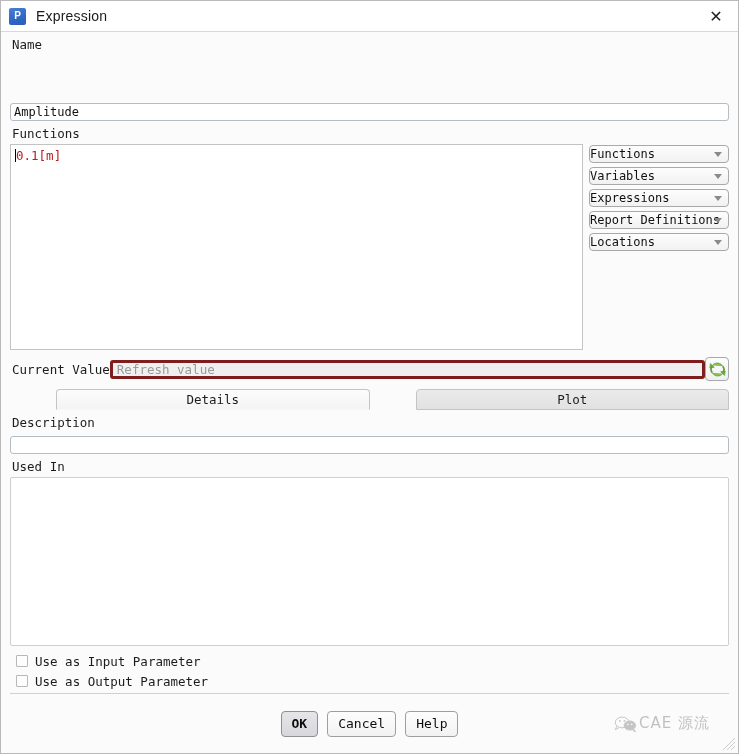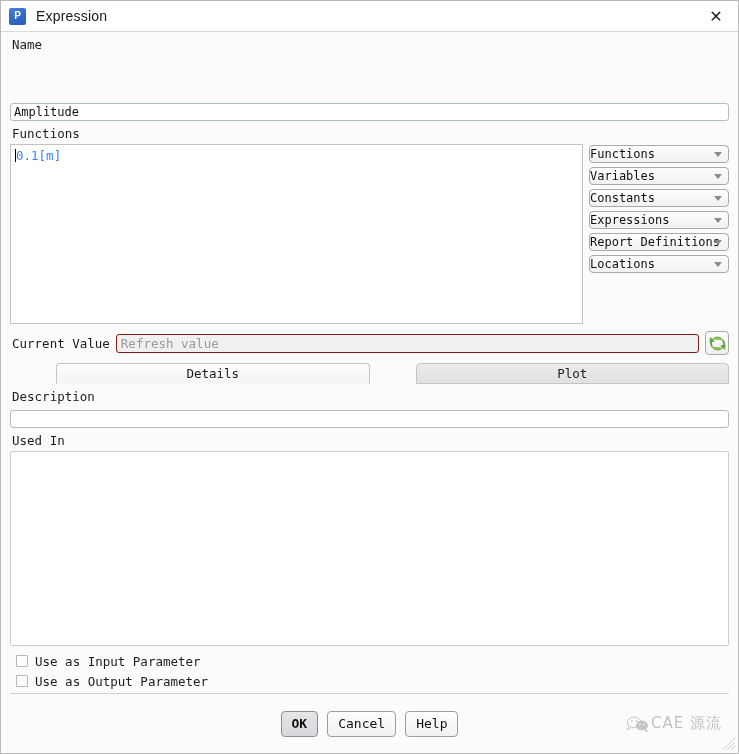--- a/index.html
+++ b/index.html
@@ -110,28 +110,28 @@
   }
 
   
   #definition-row {
     display: flex;
     align-items: flex-start;
     gap: 6px;
   }
   #definition-area {
     width: 575px;
-    height: 180px;
+    height: 206px;
     box-sizing: border-box;
     background: #ffffff;
     border: 1px solid #c3c3c3;
     padding: 3px 4px;
     font-family: "DejaVu Sans Mono", monospace;
     font-size: 12.5px;
-    color: #3b82f6;
+    color: #b91c1c;
     position: relative;
     overflow: hidden;
   }
   #definition-caret {
     display: inline-block;
     width: 1px;
     height: 13px;
     background: #000;
     vertical-align: -2px;
     margin-right: 0px;
@@ -171,36 +171,35 @@
     height: 0;
     border-left: 4.5px solid transparent;
     border-right: 4.5px solid transparent;
     border-top: 5px solid #8a8a8a;
   }
 
   
   #current-value-row {
     display: flex;
     align-items: center;
-    gap: 6px;
     margin-top: 7px;
   }
   #current-value-label {
     font-family: "DejaVu Sans Mono", monospace;
     font-size: 12.5px;
     color: #1c1c1c;
     white-space: nowrap;
     padding-left: 2px;
   }
   #current-value-input {
     flex: 1;
     height: 19px;
     box-sizing: border-box;
     background: #f0f0f0;
-    border: 1px solid #7f1d1d;
+    border: 3px solid #7f1d1d;
     border-radius: 3px;
     display: flex;
     align-items: center;
     padding: 0 4px;
     font-family: "DejaVu Sans Mono", monospace;
     font-size: 12.5px;
     color: #9a9a9a;
   }
   #refresh-btn {
     width: 24px;
@@ -315,21 +314,21 @@
   }
   .dlg-btn.default {
     background: linear-gradient(#e6e6e9, #d7d7dc);
     font-weight: bold;
     min-width: 34px;
     border-color: #8e8e93;
   }
 
   #watermark {
     position: absolute;
-    right: 16px;
+    right: 28px;
     top: 50%;
     transform: translateY(-50%);
     display: flex;
     opacity: .30;
     pointer-events: none;
   }
   #watermark-text {
     font-family: "DejaVu Sans", sans-serif;
     font-size: 15px;
     color: #3a3a3a;
@@ -371,24 +370,20 @@
         <span id="definition-caret"></span><span>0.1[m]</span>
       </div>
 
       <div id="dropdown-col">
         <div class="combo">
           <span class="combo-label">Functions</span>
           <span class="combo-arrow"></span>
         </div>
         <div class="combo">
           <span class="combo-label">Variables</span>
-          <span class="combo-arrow"></span>
-        </div>
-        <div class="combo">
-          <span class="combo-label">Constants</span>
           <span class="combo-arrow"></span>
         </div>
         <div class="combo">
           <span class="combo-label">Expressions</span>
           <span class="combo-arrow"></span>
         </div>
         <div class="combo">
           <span class="combo-label">Report Definitions</span>
           <span class="combo-arrow"></span>
         </div>

